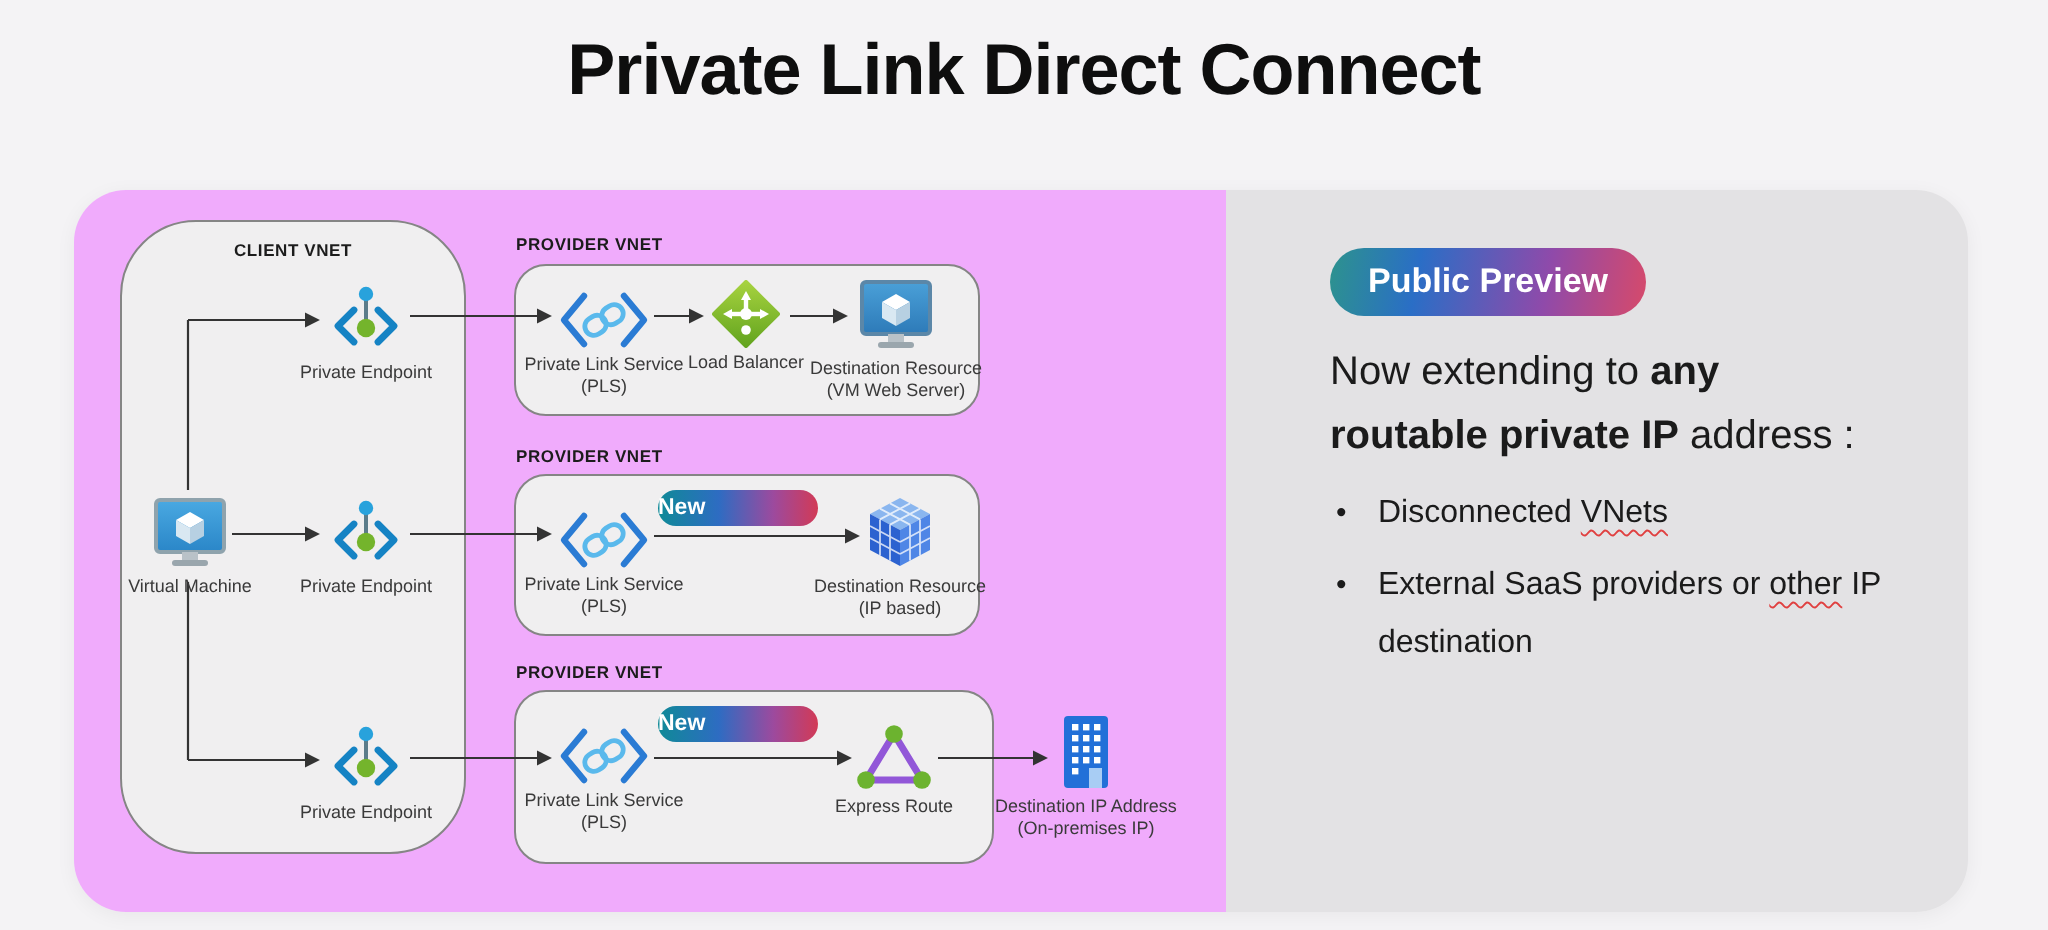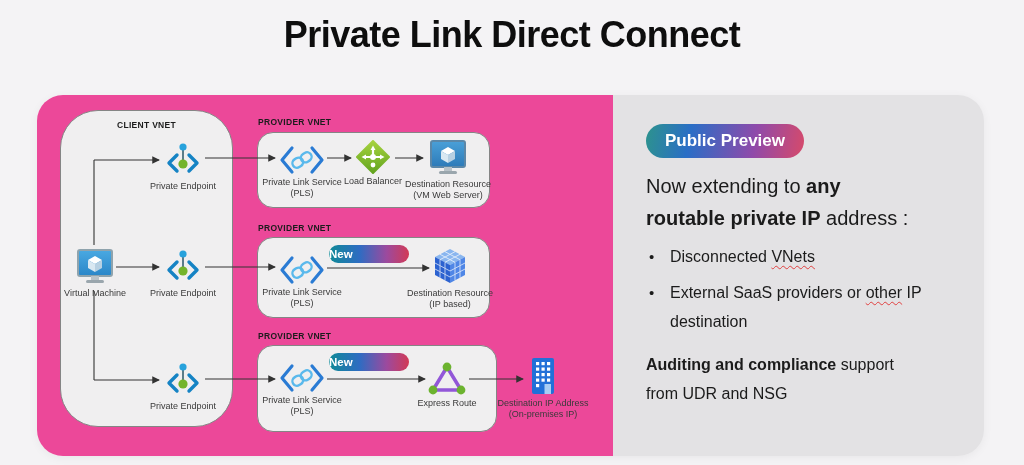--- a/index.html
+++ b/index.html
@@ -12,22 +12,22 @@
   .title{
     position:absolute;left:0;top:14px;width:1024px;
     text-align:center;font-size:36px;font-weight:700;color:#0e0e0e;
     letter-spacing:-0.5px;
   }
   .card{
     position:absolute;left:37px;top:95px;width:947px;height:361px;
     border-radius:26px;overflow:hidden;display:flex;
     box-shadow:0 2px 10px rgba(0,0,0,0.05);
   }
-  .diagram{position:relative;width:576px;height:361px;background:#ec4899;flex:0 0 576px;}
-  .info{position:relative;flex:1;background:#e3e2e4;padding:29px 0 0 33px;box-sizing:border-box;}
+  .diagram{position:relative;width:576px;height:361px;background:#f0abfc;flex:0 0 576px;}
+  .info{position:relative;flex:1;background:#e3e2e4;padding:29px 0 0 52px;box-sizing:border-box;}
 
   .vnet-box{position:absolute;border:1px solid #858585;background:#f0eff0;box-sizing:border-box;}
   .client-box{left:23px;top:15px;width:173px;height:317px;border-radius:38px;}
   .pbox1{left:220px;top:37px;width:233px;height:76px;border-radius:16px;}
   .pbox2{left:220px;top:142px;width:233px;height:81px;border-radius:16px;}
   .pbox3{left:220px;top:250px;width:240px;height:87px;border-radius:16px;}
   .vnet-title{font-size:8.5px;font-weight:700;color:#1c1c1c;letter-spacing:.3px;text-align:center;margin-top:9px;}
   .pv-label{position:absolute;font-size:8.5px;font-weight:700;color:#1c1c1c;letter-spacing:.3px;}
   .pvl1{left:221px;top:22px;} .pvl2{left:221px;top:128px;} .pvl3{left:221px;top:236px;}
 
@@ -290,16 +290,15 @@
   <div class="info">
     <span class="pp-badge">Public Preview</span>
 
     <p class="intro"><span>Now extending to </span><b>any routable private IP</b><span> address :</span></p>
 
     <ul class="blist">
       <li><span>Disconnected </span><span class="wavy">VNets</span><span></span></li>
       <li><span>External SaaS providers or </span><span class="wavy">other</span><span> IP destination</span></li>
     </ul>
 
-    <p class="footer"><b>Auditing and compliance</b><span> support from UDR and NSG</span></p>
   </div>
 
 </div>
 
 </body></html>

